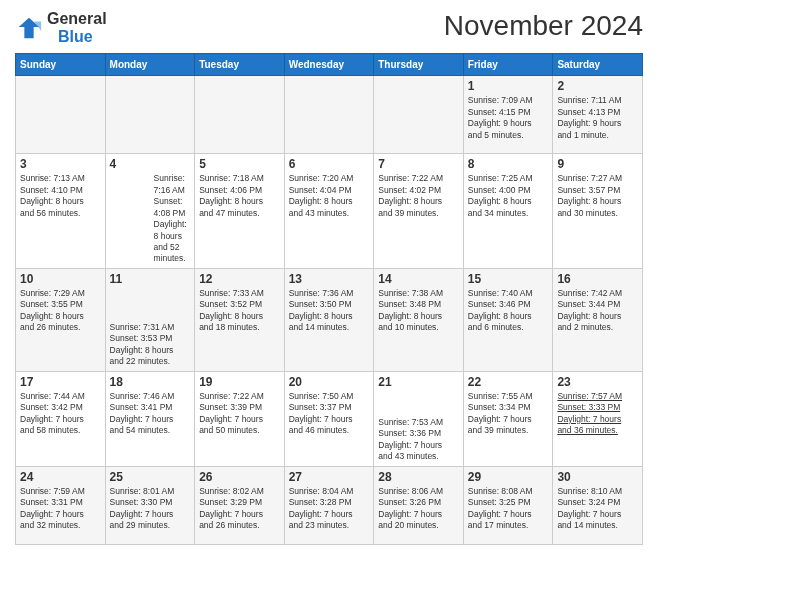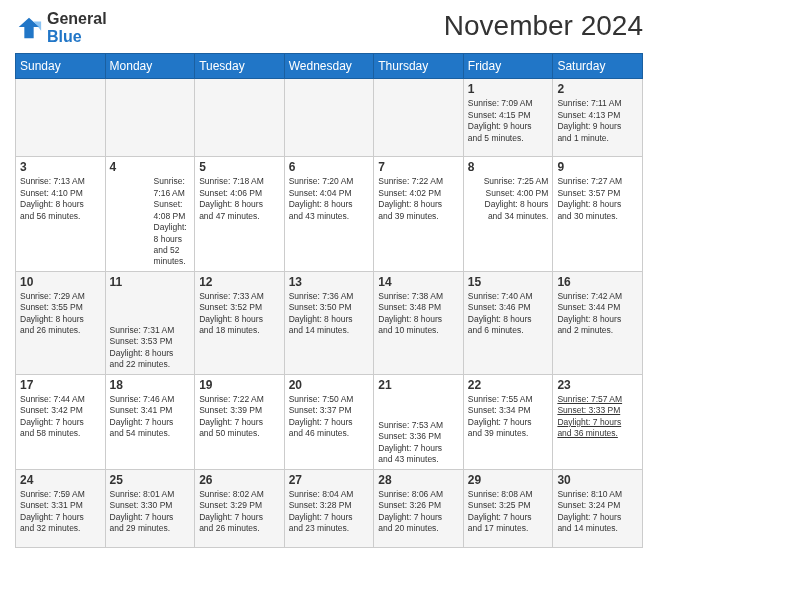--- a/index.html
+++ b/index.html
@@ -25,21 +25,21 @@
       display: flex;
       align-items: center;
       gap: 4px;
     }
     .logo-text {
       font-size: 16px;
       font-weight: bold;
       line-height: 1.1;
     }
     .logo-text .general { color: #333; }
-    .logo-text .blue { color: #2176c7; }
+    .logo-text .blue { color: #2176c7; margin-left: 11px; }
     .logo-icon {
       width: 28px;
       height: 28px;
     }
     .title-area {
       text-align: right;
     }
     .month-title {
       font-size: 28px;
       font-weight: normal;
@@ -50,22 +50,22 @@
       color: #555;
     }
     table {
       width: 100%;
       border-collapse: collapse;
       table-layout: fixed;
     }
     thead tr th {
       background: #2176c7;
       color: #fff;
-      font-size: 12px;
-      font-weight: normal;
+      font-size: 10px;
+      font-weight: bold;
       padding: 5px 4px;
       text-align: left;
       border: 1px solid #1a5fa0;
     }
     tbody tr td {
       vertical-align: top;
       border: 1px solid #ccc;
       padding: 3px 4px;
       font-size: 9px;
       color: #333;
@@ -176,21 +176,21 @@
           </td>
           <td>
             <span class="day-number">7</span>
             <div class="day-info" style="white-space: pre-line;">Sunrise: 7:22 AM
 Sunset: 4:02 PM
 Daylight: 8 hours
 and 39 minutes.</div>
           </td>
           <td>
             <span class="day-number">8</span>
-            <div class="day-info" style="white-space: pre-line; text-align: right;">Sunrise: 7:25 AM
+            <div class="day-info" style="white-space: pre-line;">Sunrise: 7:25 AM
 Sunset: 4:00 PM
 Daylight: 8 hours
 and 34 minutes.</div>
           </td>
           <td>
             <span class="day-number">9</span>
             <div class="day-info" style="white-space: pre-line;">Sunrise: 7:27 AM
 Sunset: 3:57 PM
 Daylight: 8 hours
 and 30 minutes.</div>

